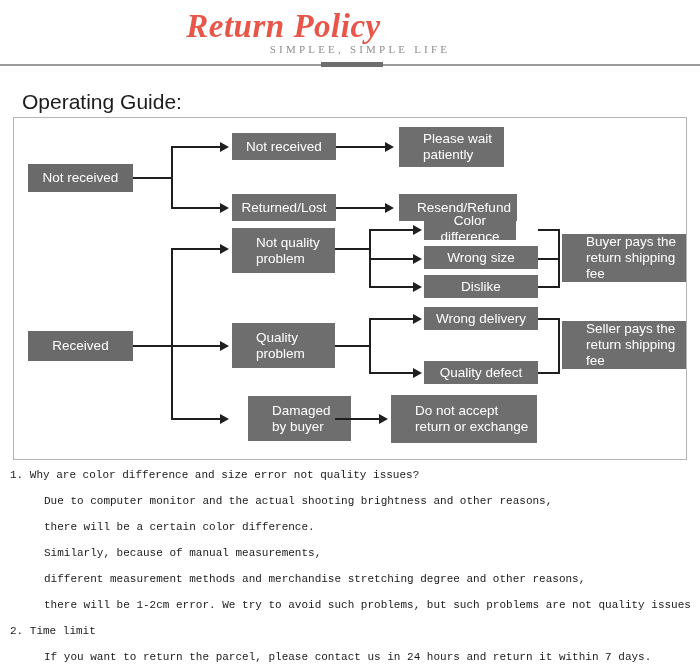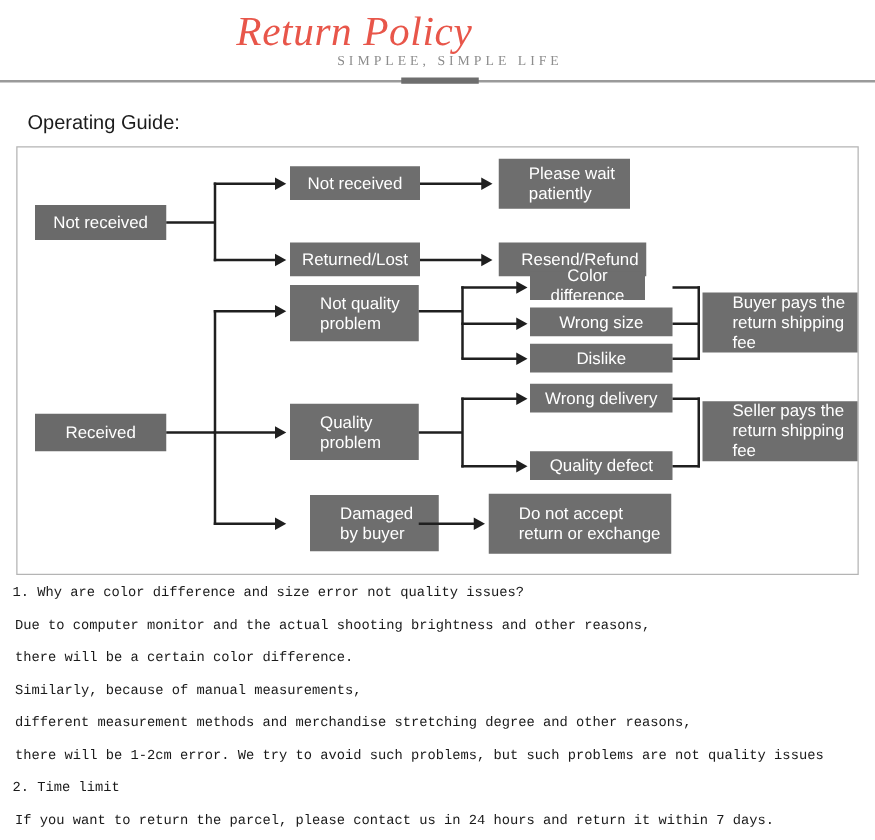--- a/index.html
+++ b/index.html
@@ -21,21 +21,21 @@
     height: 72px;
   }
   .brand-title {
     position: absolute;
     top: 10px;
     left: 0;
     width: 567px;
     text-align: center;
     font-family: "Liberation Serif", serif;
     font-style: italic;
-    font-weight: normal;
+    font-weight: bold;
     font-size: 33px;
     letter-spacing: 0.5px;
     color: #e8564a;
     line-height: 1;
   }
   .brand-subtitle {
     position: absolute;
     top: 44px;
     left: 0;
     width: 700px;
@@ -63,21 +63,21 @@
     height: 5px;
     background: #6e6e6e;
   }
 
   
   .guide-label {
     position: absolute;
     top: 90px;
     left: 22px;
     font-family: "Liberation Sans", sans-serif;
-    font-size: 16px;
+    font-size: 21px;
     color: #1c1c1c;
   }
 
   
   .diagram {
     position: absolute;
     top: 117px;
     left: 13px;
     width: 672px;
     height: 341px;
@@ -127,21 +127,21 @@
     font-family: Liberation Mono, monospace;
     font-size: 11px;
     color: #1a1a1a;
   }
   .note-item { margin: 0; }
   .note-head {
     padding-left: 10px;
     line-height: 26px;
   }
   .note-line {
-    padding-left: 12px;
+    padding-left: 44px;
     line-height: 26px;
   }
 </style>
 </head>
 <body>
 
 <div class="header">
   <div class="brand-title">Return Policy</div>
   <div class="brand-subtitle">SIMPLEE, SIMPLE LIFE</div>
   <div class="header-rule"></div>

